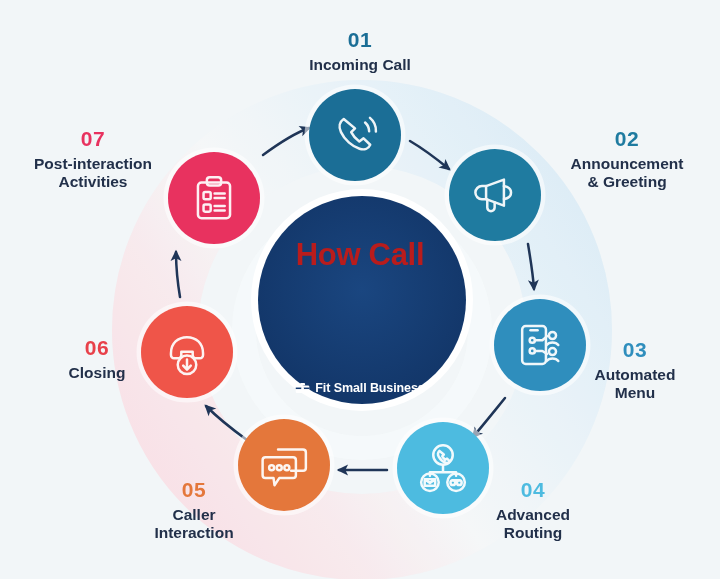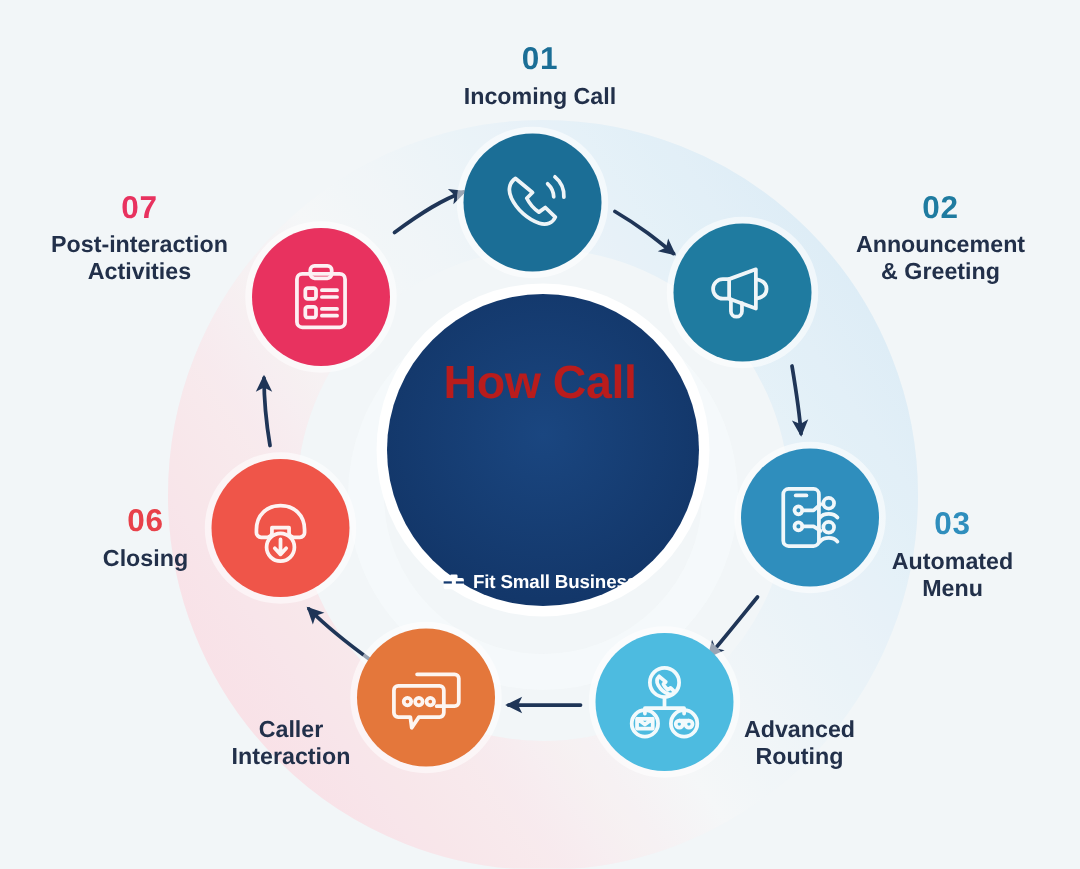--- a/index.html
+++ b/index.html
@@ -188,24 +188,26 @@
         <span class="num" style="color: rgb(31, 123, 160);">02</span>
         <span class="txt">Announcement
 &amp; Greeting</span>
       </div>
       <div class="label" style="left: 535px; top: 338px; width: 200px;">
         <span class="num" style="color: rgb(47, 142, 189);">03</span>
         <span class="txt">Automated
 Menu</span>
       </div>
       <div class="label" style="left: 433px; top: 478px; width: 200px;">
+        <span class="num" style="color: rgb(77, 187, 224);">04</span>
         <span class="txt">Advanced
 Routing</span>
       </div>
       <div class="label" style="left: 94px; top: 478px; width: 200px;">
+        <span class="num" style="color: rgb(228, 119, 59);">05</span>
         <span class="txt">Caller
 Interaction</span>
       </div>
       <div class="label" style="left: -3px; top: 336px; width: 200px;">
         <span class="num" style="color: rgb(232, 65, 74);">06</span>
         <span class="txt">Closing</span>
       </div>
       <div class="label" style="left: -7px; top: 127px; width: 200px;">
         <span class="num" style="color: rgb(232, 50, 95);">07</span>
         <span class="txt">Post-interaction

